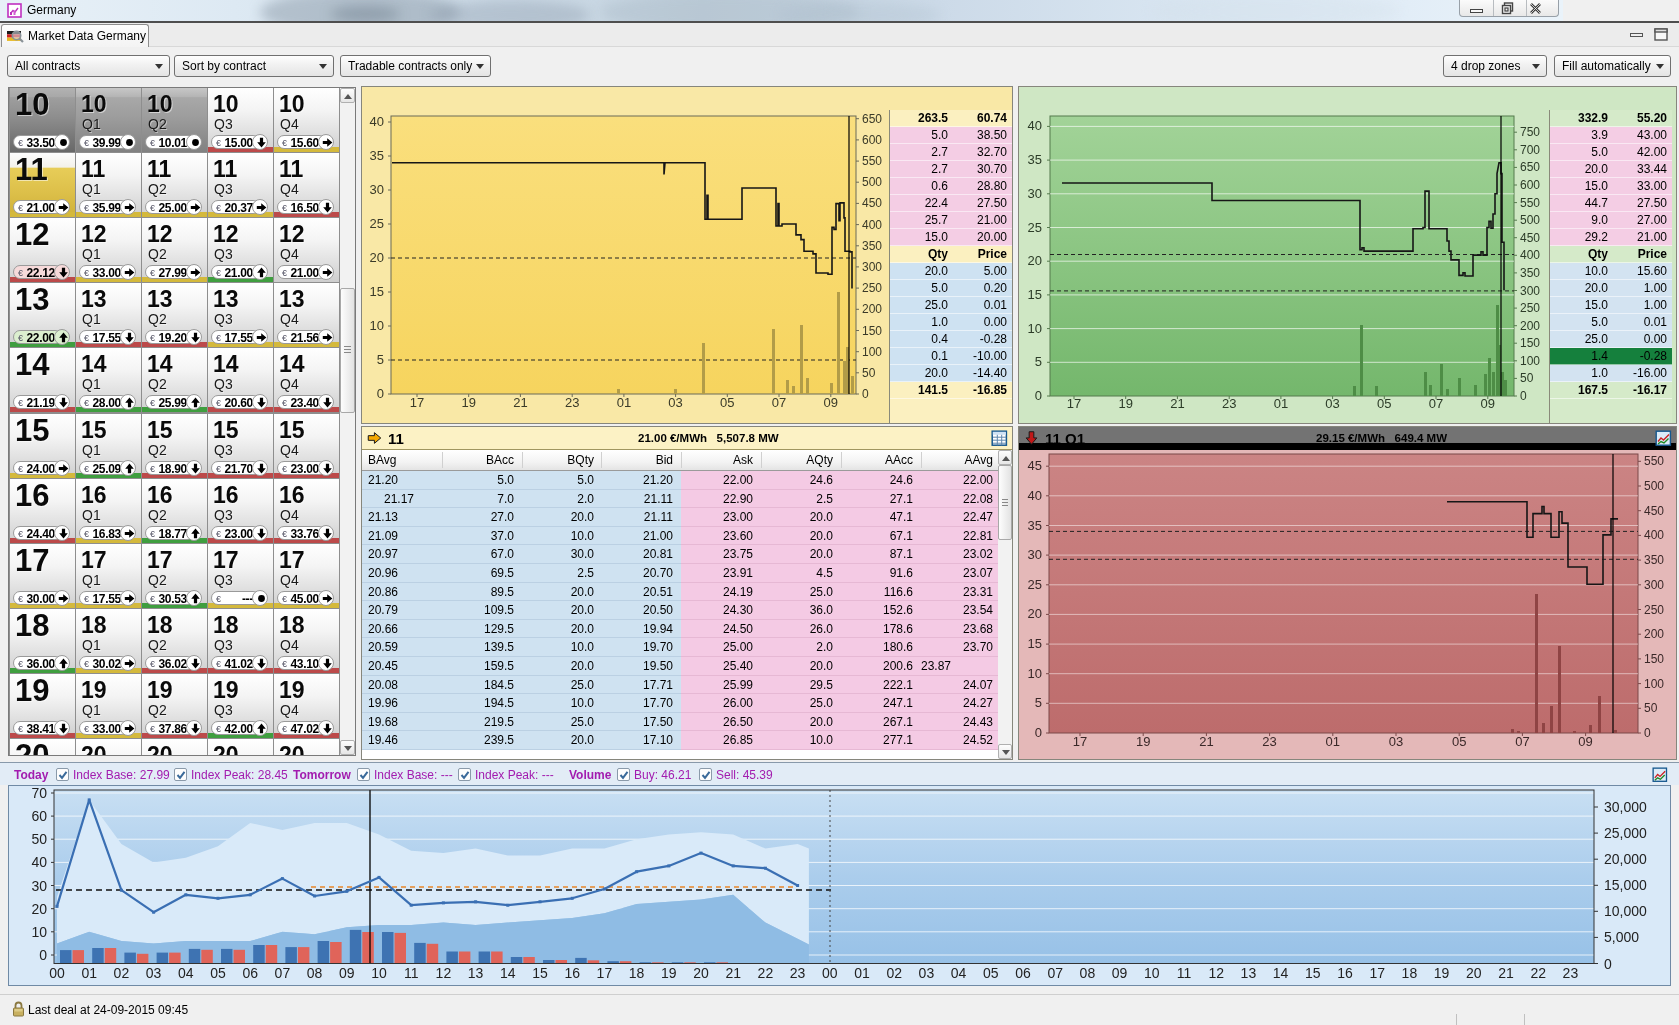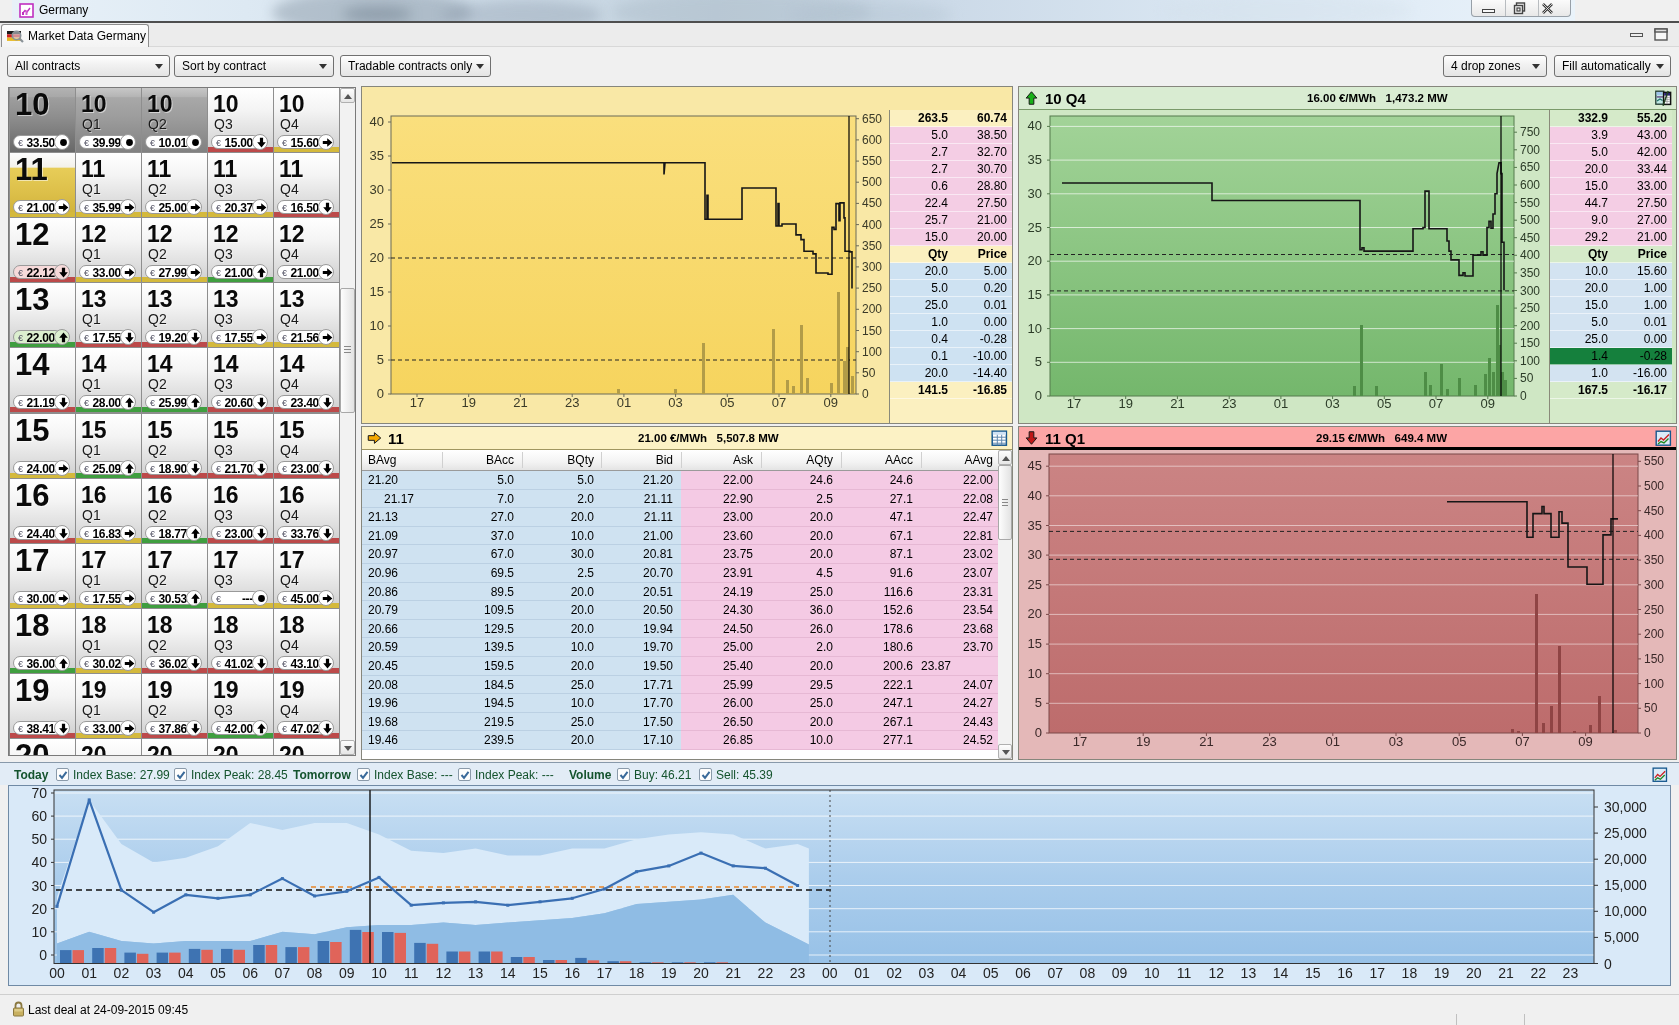--- a/index.html
+++ b/index.html
@@ -1,16 +1,16 @@
 <!DOCTYPE html>
 <html><head><meta charset="utf-8"><style>
 *{margin:0;padding:0;box-sizing:border-box}
 html,body{width:1679px;height:1025px;overflow:hidden;font-family:"Liberation Sans",sans-serif;background:#f0f0f0}
 .abs{position:absolute}
-#titlebar{position:absolute;left:12px;top:0;width:1563px;height:21px;
+#titlebar{position:absolute;left:0;top:0;width:1563px;height:21px;
  background:linear-gradient(90deg,#e8f1f8 0%,#dde9f3 15%,#cfdde9 30%,#c3d2de 45%,#ccdae8 60%,#d8e5f1 75%,#e2edf7 90%,#eaf3fa 100%);overflow:hidden}
 #titlebar .blob{position:absolute;border-radius:50%;filter:blur(6px)}
 #titletext{position:absolute;left:27px;top:3px;font-size:12px;color:#000}
 #darkline{position:absolute;left:0;top:21px;width:1679px;height:2px;background:#4e4e4e}
 #tabbar{position:absolute;left:0;top:23px;width:1679px;height:24px;background:#ececec}
 #tab1{position:absolute;left:1px;top:24px;width:148px;white-space:nowrap;height:23px;background:linear-gradient(#fdfdfd,#f3f3f3);border:1px solid #8e8e8e;border-bottom:none;border-radius:3px 3px 0 0;font-size:12px;color:#000}
 #tab1 span{position:absolute;left:26px;top:4px}
 #toolbar{position:absolute;left:0;top:47px;width:1679px;height:36px;background:#f0f0f0}
 .dd{position:absolute;height:22px;background:linear-gradient(#fefefe,#f1f1f1 45%,#e4e4e4);border:1px solid #707070;border-radius:3px;font-size:12px;color:#000}
 .dd span{position:absolute;left:7px;top:3px}
@@ -32,21 +32,21 @@
 .panel{position:absolute;border:1px solid #86867c;overflow:hidden}
 .phead{position:absolute;left:0;top:0;right:0;height:23px}
 .ptitle{position:absolute;left:26px;top:3px;font-size:15px;font-weight:bold;color:#000}
 .pmid{position:absolute;top:5px;font-size:11.5px;font-weight:bold;color:#000;white-space:nowrap}
 .hicon{position:absolute;top:3px;width:17px;height:17px}
 .ladder{position:absolute;font-size:12px}
 .lrow{position:absolute;left:0;width:100%;height:17px}
 .lq{position:absolute;left:0;top:1px;width:58px;text-align:right}
 .lp{position:absolute;right:5px;top:1px;width:60px;text-align:right}
 .lb{font-weight:bold}
-#ctrlbar{position:absolute;left:0;top:762px;width:1679px;height:23px;background:#e2ecf6;border-top:1px solid #8899aa;font-size:12px;color:#14532d}
+#ctrlbar{position:absolute;left:0;top:762px;width:1679px;height:23px;background:#e2ecf6;border-top:1px solid #8899aa;font-size:12px;color:#a21caf}
 .cbx{position:absolute;top:5px;width:13px;height:13px;background:#fdfdfd;border:1px solid #8a9aaa;border-radius:2px}
 .cbx svg{position:absolute;left:0px;top:0px}
 .clab{position:absolute;top:5px;white-space:nowrap}
 .cbold{font-weight:bold}
 #bigchart{position:absolute;left:8px;top:785px;width:1663px;height:201px;border:1px solid #708aa5;background:#d9e9f8}
 #statusbar{position:absolute;left:0;top:994px;width:1679px;height:31px;background:#f0f0f0;border-top:1px solid #cfcfcf}
 #statusbar .txt{position:absolute;left:28px;top:8px;font-size:12px;color:#000}
 .winbtns{position:absolute;right:4px;top:0;width:100px;height:17px;background:linear-gradient(#fbfbfb,#e8e8e8);border:1px solid #98a0a8;border-top:none;border-radius:0 0 4px 4px}
 </style></head><body>
 <div id="titlebar">
@@ -992,37 +992,20 @@
         <span class="lq">20.0</span>
         <span class="lp">-14.40</span>
       </div>
       <div class="lrow lb" style="top:272px;background:#fbf0c0;border-bottom:1px solid rgba(255,255,255,0.55)">
         <span class="lq">141.5</span>
         <span class="lp">-16.85</span>
       </div>
     </div>
 </div>
 <div class="panel" style="left:1018px;top:86px;width:659px;height:338px;background:#cfe7c4">
-<div class="phead" style="background:#d9ecd2;border-bottom:1px solid #7a9a6a">
-<svg width="15" height="14" viewBox="0 0 18 16" style="position:absolute;left:5px;top:4px">
-        <path d="M1.5 5.2h7.4V1.6L16.5 8 8.9 14.4v-3.6H1.5z" fill="#18b018" stroke="#1a1a1a" stroke-width="1.2" transform="rotate(-90 9 8)"></path>
-      </svg>
-<div class="ptitle">10 Q4</div>
-<div class="pmid" style="left:288px">16.00&nbsp;€/MWh&nbsp;&nbsp;&nbsp;1,473.2 MW</div>
-<div class="hicon" style="left:636px"><svg width="17" height="17" viewBox="0 0 17 17">
-          <rect x="0.8" y="1.2" width="8" height="13" fill="#bfe8e4" stroke="#223a30" stroke-width="1.3"></rect>
-          <rect x="1.6" y="2" width="6" height="3" fill="#9fc2ea"></rect>
-          <rect x="1.6" y="6" width="6.4" height="1.8" fill="#7a6f9a"></rect>
-          <path d="M2 11l3-2 2.5 1.5" stroke="#1f6f66" stroke-width="1.2" fill="none"></path>
-          <rect x="8.6" y="2.4" width="7" height="12" fill="#fff" stroke="#111" stroke-width="1.5"></rect>
-          <rect x="9.2" y="3" width="5.8" height="2.6" fill="#2a2070"></rect>
-          <path d="M9.4 7.4h5.4M9.4 9.4h5.4M9.4 11.4h5.4M12 6.2v8" stroke="#999" stroke-width="0.8" fill="none"></path>
-          <path d="M13.2 1L8 15.8" stroke="#234423" stroke-width="1.5"></path>
-        </svg></div>
-</div>
 <svg class="abs" style="left:0;top:23px" width="657" height="313" font-family="Liberation Sans,sans-serif">
       <defs>
         <linearGradient id="gbg" x1="0" y1="0" x2="0" y2="1">
           <stop offset="0" stop-color="#a2d398"></stop>
           <stop offset="1" stop-color="#74b76c"></stop>
         </linearGradient>
       </defs>
       <rect x="31" y="6" width="464" height="280" fill="url(#gbg)" stroke="#557a4d" stroke-width="1"></rect>
       <line x1="31" y1="252.3" x2="495" y2="252.3" stroke="rgba(255,255,255,0.65)" stroke-width="1"></line>
       <line x1="31" y1="218.6" x2="495" y2="218.6" stroke="rgba(255,255,255,0.65)" stroke-width="1"></line>
@@ -1381,21 +1364,21 @@
       </div>
 <div class="abs" style="left:0;top:15px;width:14px;height:75px;background:linear-gradient(90deg,#fdfdfd,#e2e2e2);border:1px solid #a8a8a8;border-radius:2px">
         <div class="abs" style="left:3px;top:33px;width:6px;height:1px;background:#888;box-shadow:0 3px 0 #888,0 6px 0 #888"></div>
       </div>
 <div class="abs" style="left:0;top:294px;width:14px;height:15px;background:linear-gradient(#fdfdfd,#e6e6e6);border:1px solid #b0b0b0;border-radius:2px">
         <div class="abs" style="left:2.5px;top:5px;width:0;height:0;border-left:4px solid transparent;border-right:4px solid transparent;border-top:5px solid #555"></div>
       </div>
 </div>
 </div>
 <div class="panel" style="left:1018px;top:426px;width:659px;height:334px;background:#e4b8b8">
-<div class="phead" style="background:#fca5a5;border-bottom:3px solid #000000">
+<div class="phead" style="background:#737373;border-bottom:7px solid #000000">
 <svg width="15" height="14" viewBox="0 0 18 16" style="position:absolute;left:5px;top:4px">
         <path d="M1.5 5.2h7.4V1.6L16.5 8 8.9 14.4v-3.6H1.5z" fill="#c01818" stroke="#1a1a1a" stroke-width="1.2" transform="rotate(90 9 8)"></path>
       </svg>
 <div class="ptitle">11 Q1</div>
 <div class="pmid" style="left:297px">29.15&nbsp;€/MWh&nbsp;&nbsp;&nbsp;649.4 MW</div>
 <div class="hicon" style="left:636px"><svg width="17" height="17" viewBox="0 0 17 17">
           <rect x="1.2" y="1.2" width="14.2" height="14" fill="#dcebf8" stroke="#16588e" stroke-width="1.4"></rect>
           <path d="M3 11.5l3-3.5 2.5 2L14 4.5" stroke="#cc2222" stroke-width="1.4" fill="none"></path>
           <path d="M3 14l3-2.5 3 1.5 4.5-4.5" stroke="#228822" stroke-width="1.4" fill="none"></path>
         </svg></div>

